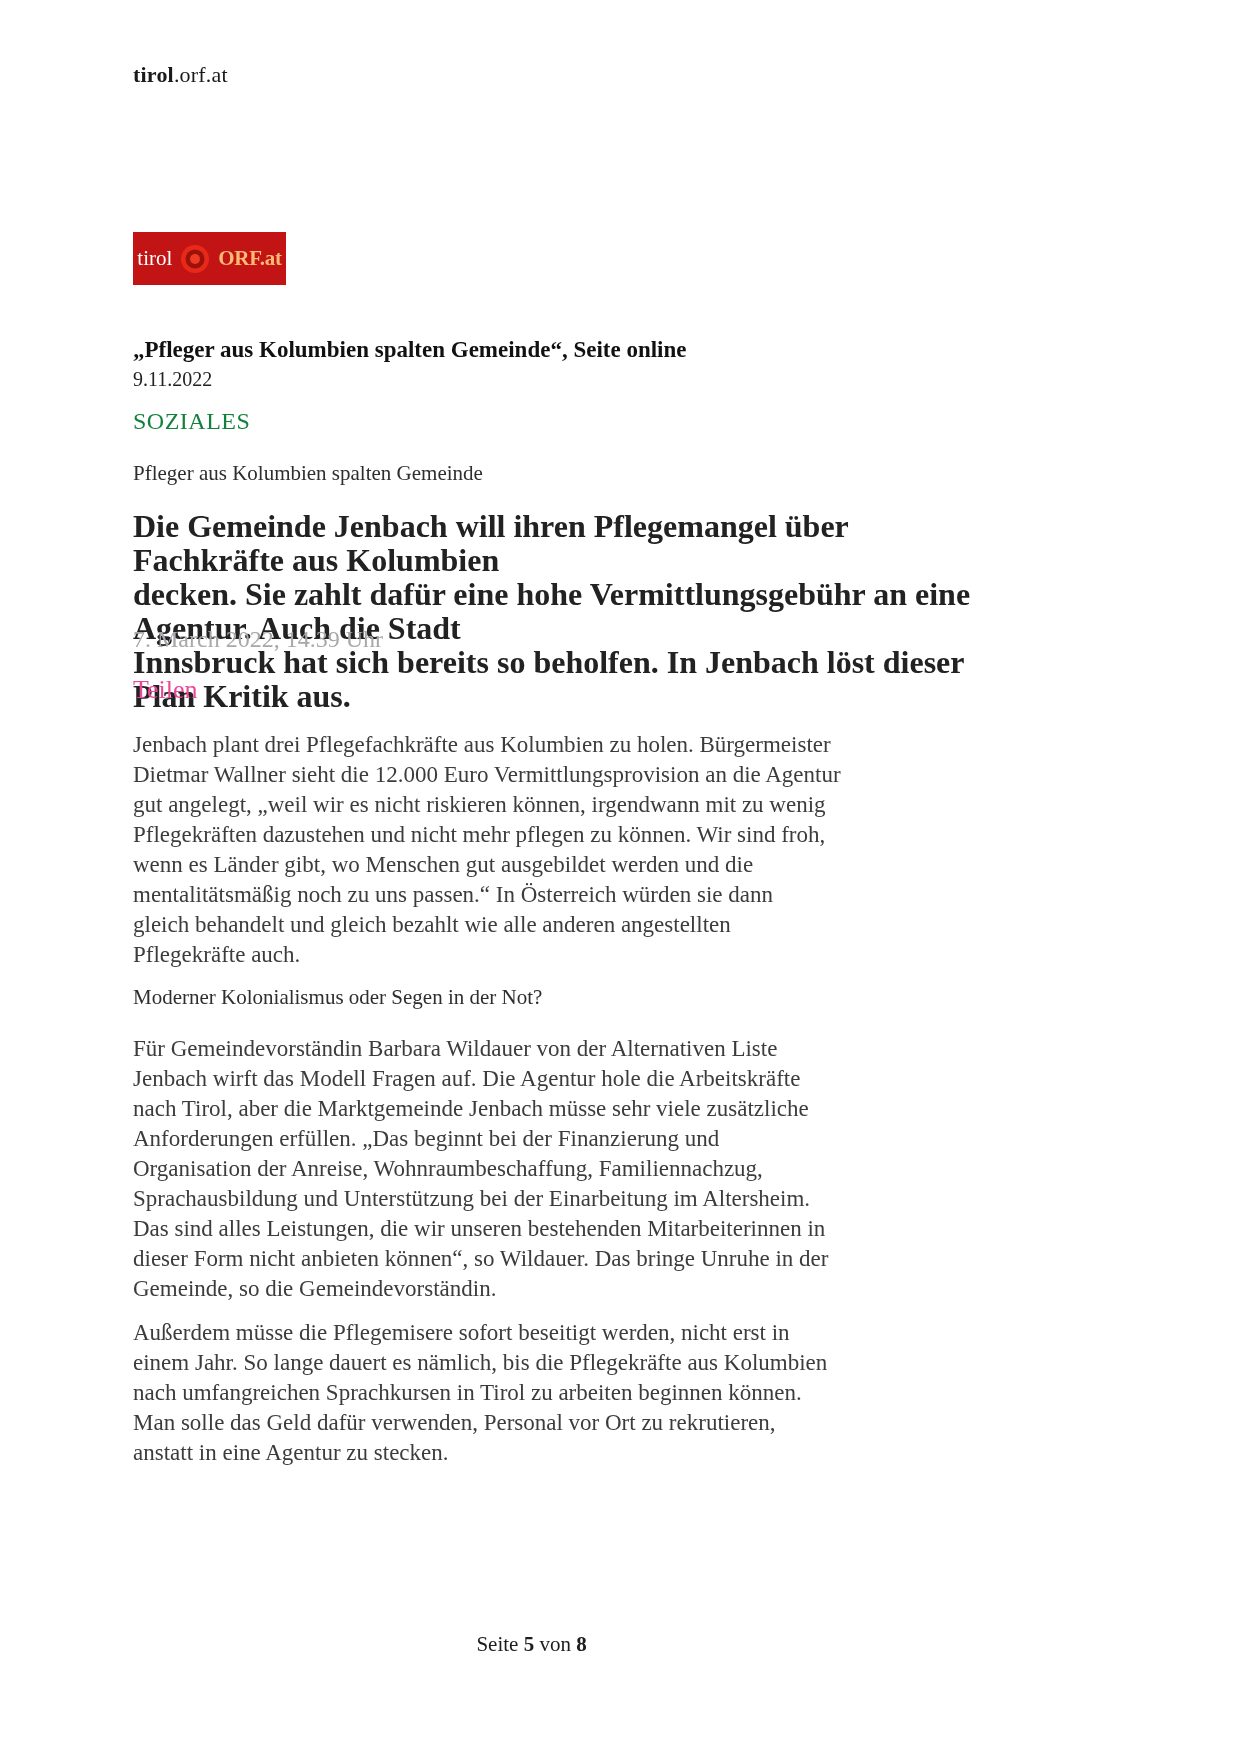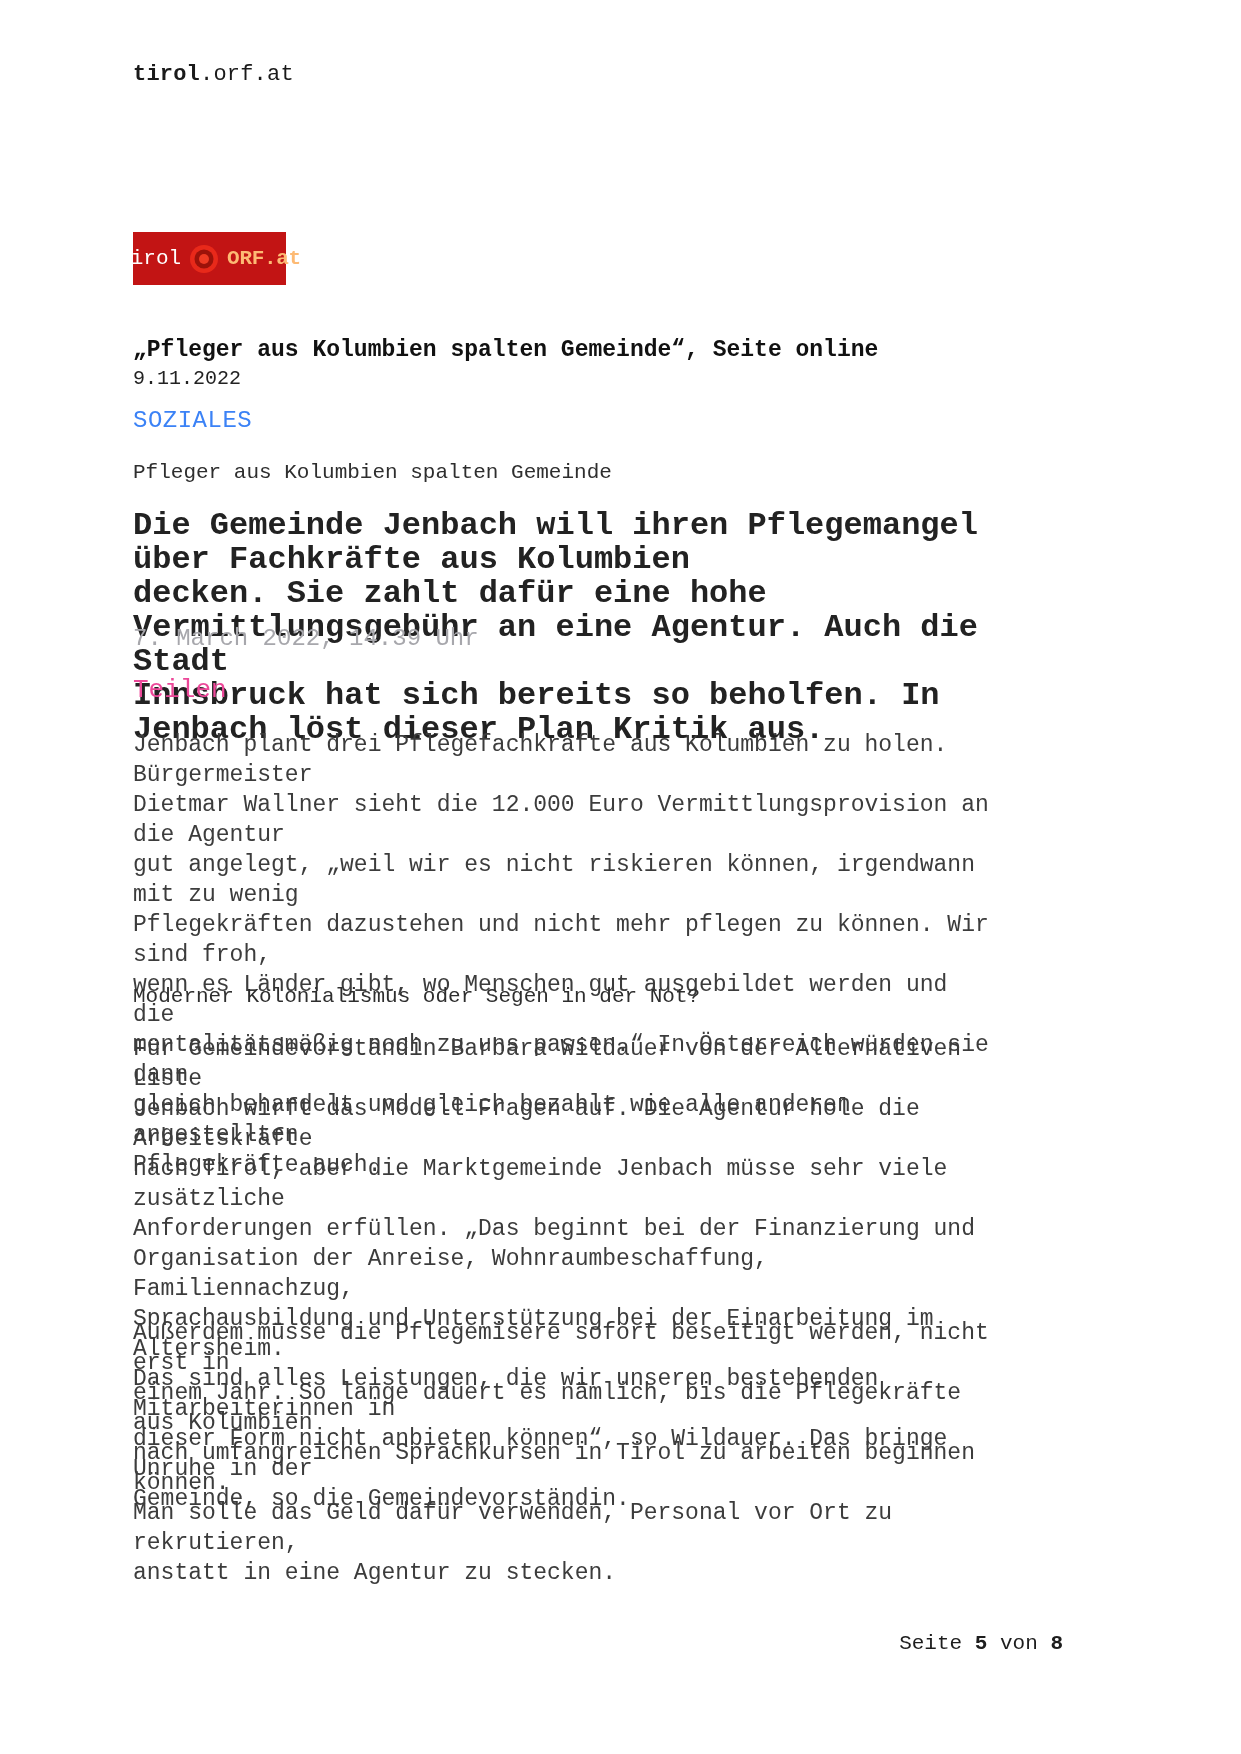--- a/index.html
+++ b/index.html
@@ -1,21 +1,21 @@
 <!DOCTYPE html>
 <html lang="de"><head>
 <meta charset="utf-8">
 <style>
   html,body{margin:0;padding:0;background:#ffffff;}
   .page{
     position:relative;
     width:1063px;
     height:1754px;
     background:#ffffff;
-    font-family:Liberation Mono, monospace;
+    font-family:Liberation Serif, serif;
     color:#000;
     overflow:hidden;
   }
   
   .brand{
     position:absolute; top:62px; left:133px;
     font-size:22px; color:#1a1a1a; letter-spacing:0.2px;
   }
   .brand .b{font-weight:700;}
   
@@ -25,34 +25,34 @@
     display:flex; align-items:center; justify-content:center;
     gap:7px;
   }
   .logo .l-left{color:#ffffff; font-size:21px; font-weight:400;}
   .logo .l-right{color:#fdba74; font-size:21px; font-weight:700; letter-spacing:-0.3px;}
   .logo svg{display:block;}
   
   .col{position:absolute; left:133px; width:860px;}
   .title{top:336px; font-size:23px; font-weight:700; color:#111; line-height:28px;}
   .pubdate{top:366px; font-size:20px; color:#222; line-height:26px;}
-  .category{top:406px; font-size:24px; color:#3b82f6; line-height:30px; letter-spacing:0.5px;}
+  .category{top:406px; font-size:24px; color:#15803d; line-height:30px; letter-spacing:0.5px;}
   .kicker{top:460px; font-size:21px; color:#2e2e2e; line-height:26px;}
   .lead{top:509px; font-size:32px; font-weight:700; color:#222; line-height:34px; white-space:pre-line;}
   .timestamp{top:624px; font-size:24px; color:#a7a7ac; line-height:30px;}
   .share{top:674px; font-size:26px; color:#ec4899; line-height:32px;}
   .body-par{font-size:23px; color:#3c3c3c; line-height:30px; white-space:pre-line;}
   .p1{top:730px;}
   .subhead{top:984px; font-size:21px; color:#2e2e2e; line-height:26px;}
   .p2{top:1034px;}
   .p3{top:1318px;}
   
   .pagefoot{
     position:absolute; top:1632px; left:0; right:0;
-    text-align:right; font-size:21px; color:#1d1d1d;
+    text-align:center; font-size:21px; color:#1d1d1d;
   }
   .pagefoot .num{font-weight:700;}
 </style>
 </head>
 <body>
 
 <div class="page">
 
   <div class="brand"><span class="b">tirol</span><span>.orf.at</span></div>
 

